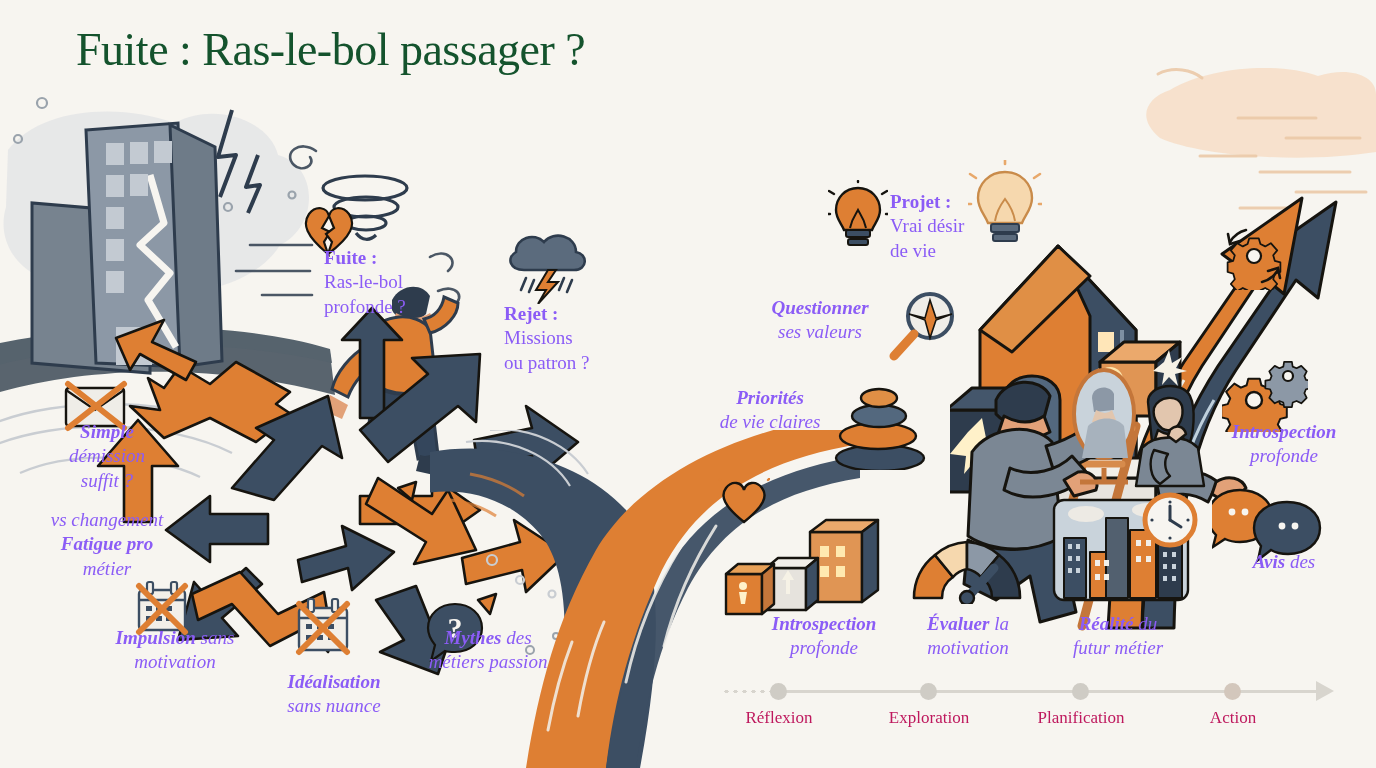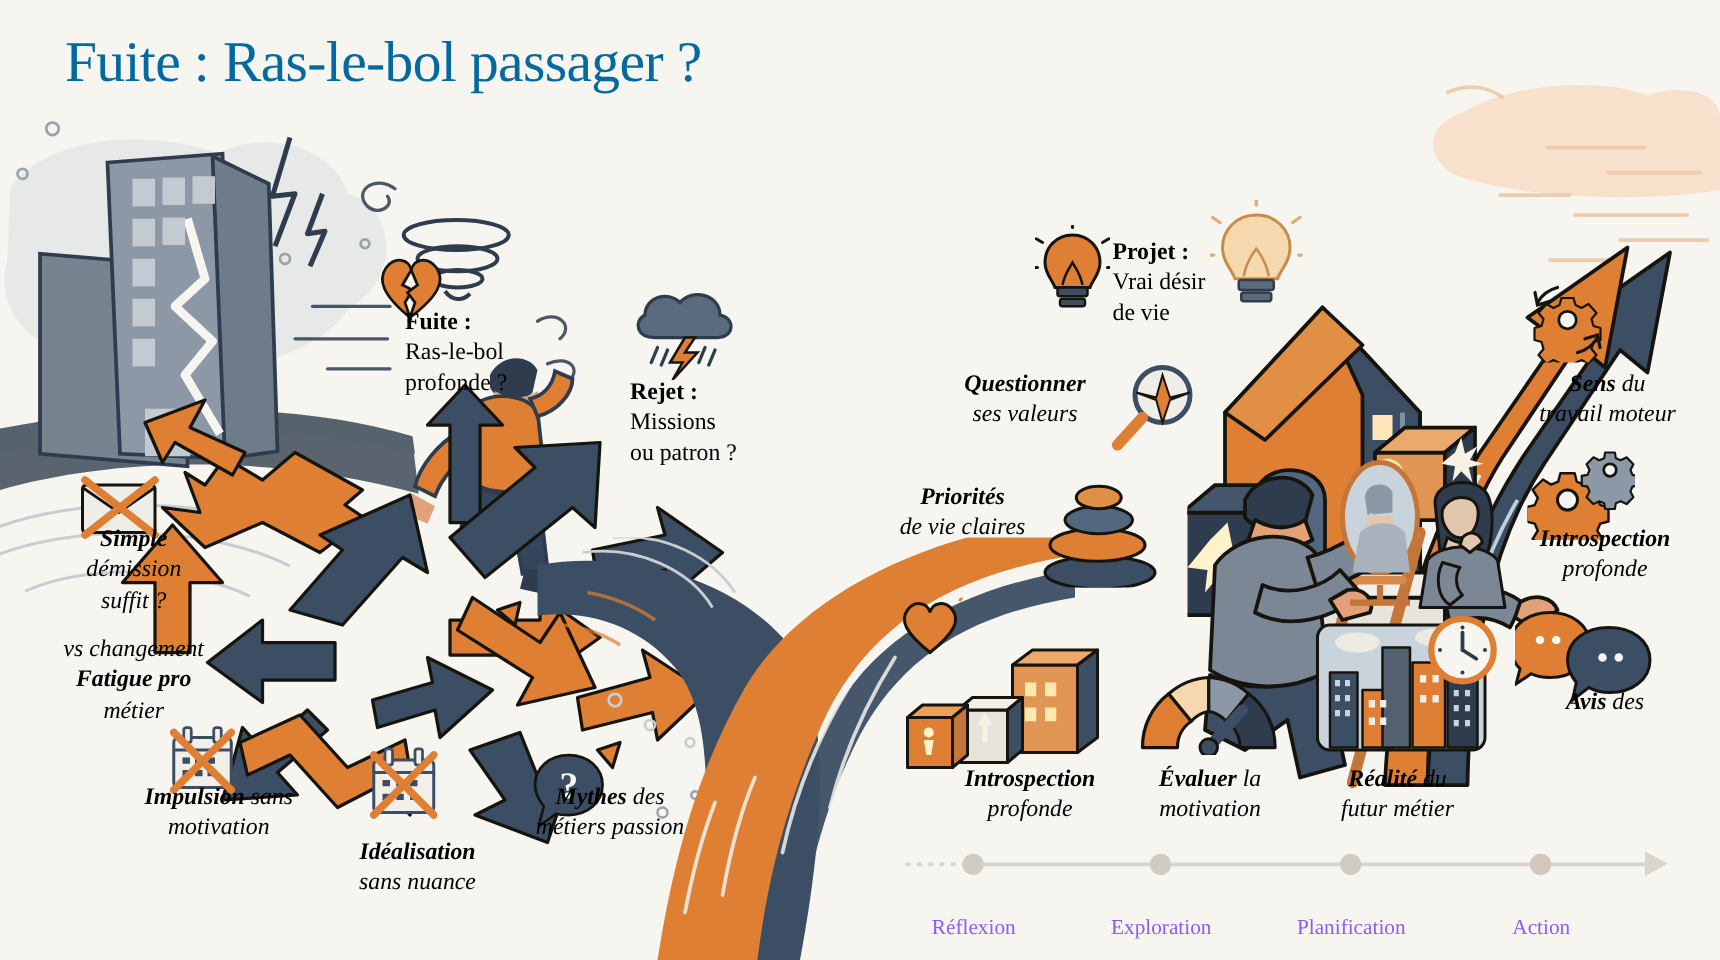--- a/index.html
+++ b/index.html
@@ -12,32 +12,33 @@
     position:relative;
   }
   #stage { position:absolute; inset:0; width:1376px; height:768px; overflow:hidden; }
   .abs { position:absolute; }
 
   
   .title {
     position:absolute;
     font-family:"Liberation Serif", serif;
     font-weight:400;
-    color:#0369a1;
+    color:#14532d;
     letter-spacing:-0.5px;
     line-height:1.06;
+    margin-left:24px;
   }
   #title-left  { left:52px;  top:26px;  font-size:46px; }
   #title-right { left:737px; top:38px;  font-size:44px; width:300px; }
 
   
   .label {
     position:absolute;
     font-family:"Liberation Serif", serif;
-    color:#000000;
+    color:#8b5cf6;
     font-size:19px;
     line-height:1.28;
   }
   .label b { font-weight:700; }
   .label .ln { display:block; white-space:nowrap; }
   .label.center { text-align:center;font-style:italic; }
 
   
   #timeline { position:absolute; left:718px; top:676px; width:645px; height:62px; }
   #timeline .axis {
@@ -53,23 +54,22 @@
     position:absolute; left:598px; top:5px; width:0; height:0;
     border-top:10px solid transparent; border-bottom:10px solid transparent;
     border-left:18px solid #D8D5CE;
   }
   #timeline .tldot {
     position:absolute; top:7px; width:17px; height:17px; border-radius:50%;
     background:#CFCCC5;
   }
   #timeline .tllabel {
     position:absolute; top:32px; transform:translateX(-50%);
-    font-family:"Liberation Serif", serif; font-size:17px; color:#8b5cf6;
+    font-family:"Liberation Serif", serif; font-size:17px; color:#be185d;
     white-space:nowrap;
-    margin-top:24px;
   }
 
   
   svg { display:block; }
 </style>
 </head>
 <body>
 
 <div id="stage">
 
@@ -606,24 +606,20 @@
   <div class="label center" style="left:750px;top:296px;width:140px">
     <span class="ln"><b>Questionner</b></span>
     <span class="ln">ses valeurs</span>
   </div>
 
   <div class="label center" style="left:700px;top:386px;width:140px">
     <span class="ln"><b>Priorités</b></span>
     <span class="ln">de vie claires</span>
   </div>
 
-  <div class="label center" style="left:1206px;top:296px;width:160px">
-    <span class="ln"><b>Sens</b><span> du</span></span>
-    <span class="ln">travail moteur</span>
-  </div>
 
   <div class="label center" style="left:1196px;top:420px;width:176px">
     <span class="ln"><b>Introspection</b></span>
     <span class="ln">profonde</span>
   </div>
 
   <div class="label center" style="left:1196px;top:550px;width:176px">
     <span class="ln"><b>Avis</b><span> des</span></span>
   </div>
 

